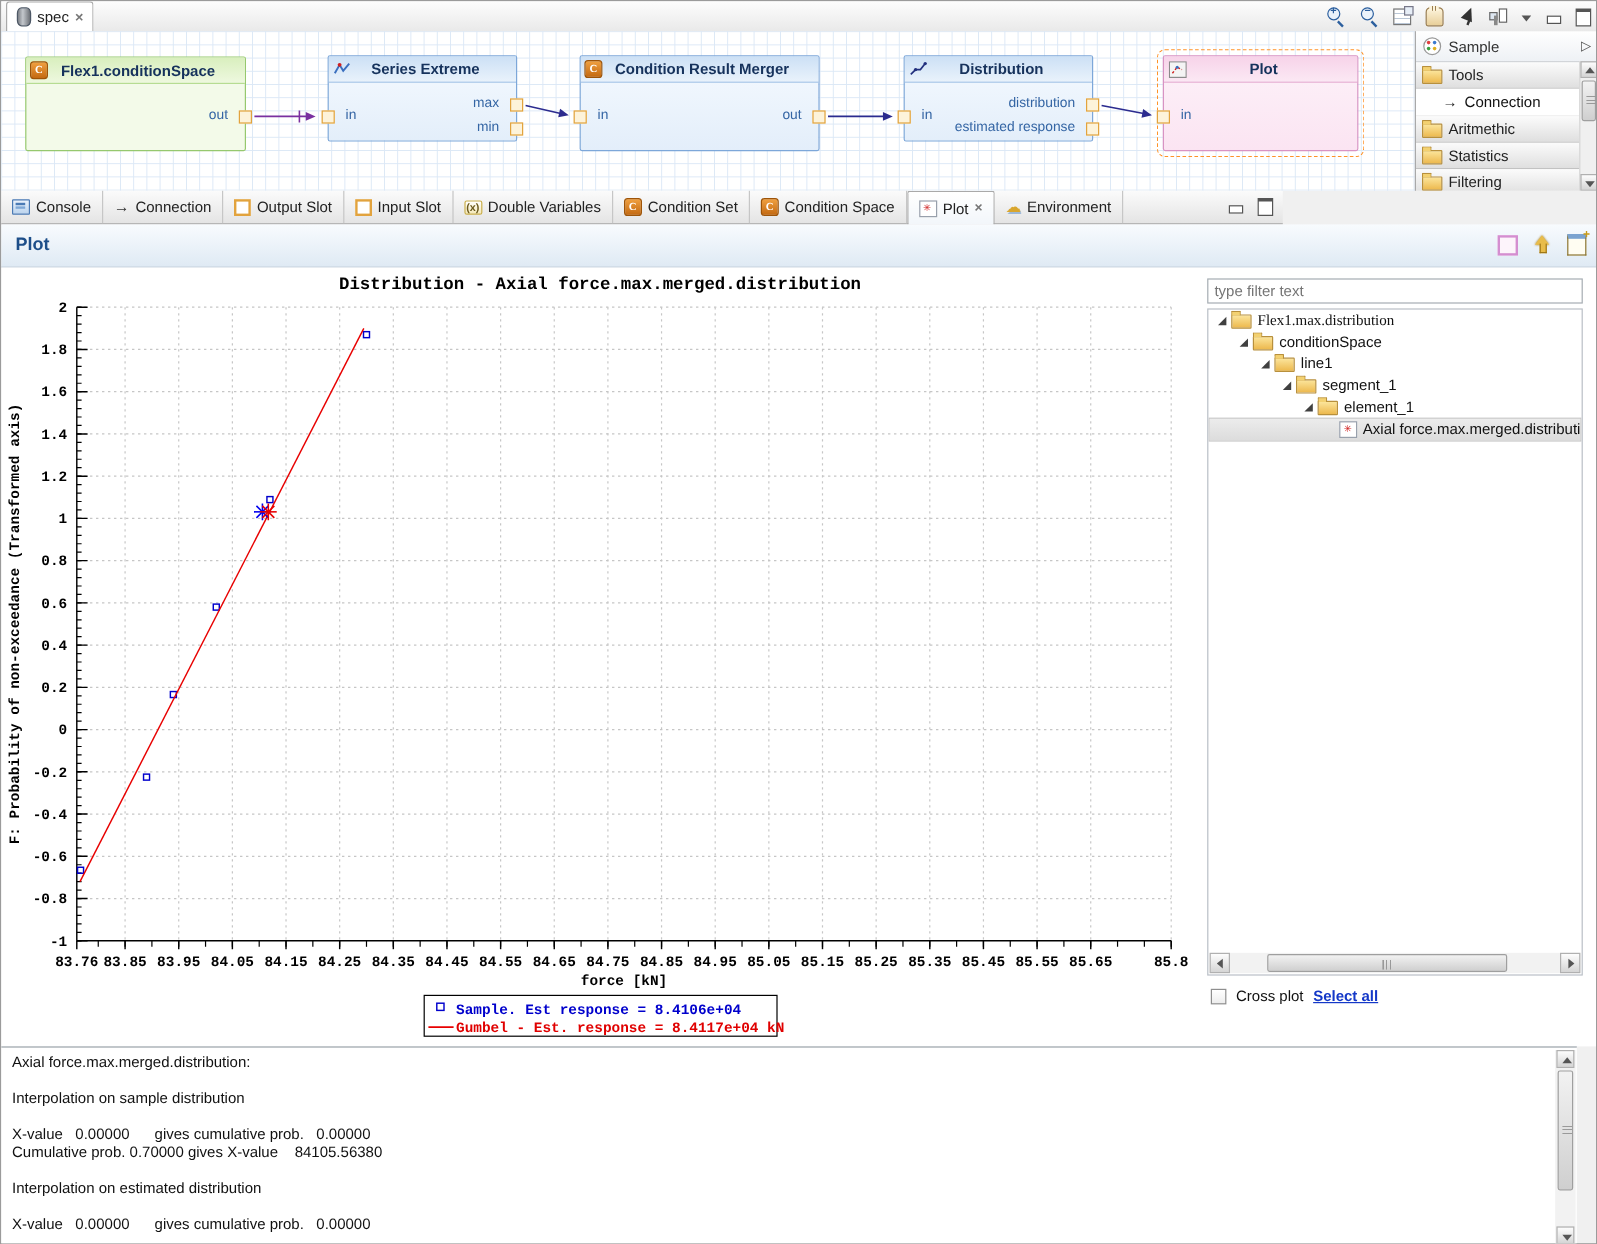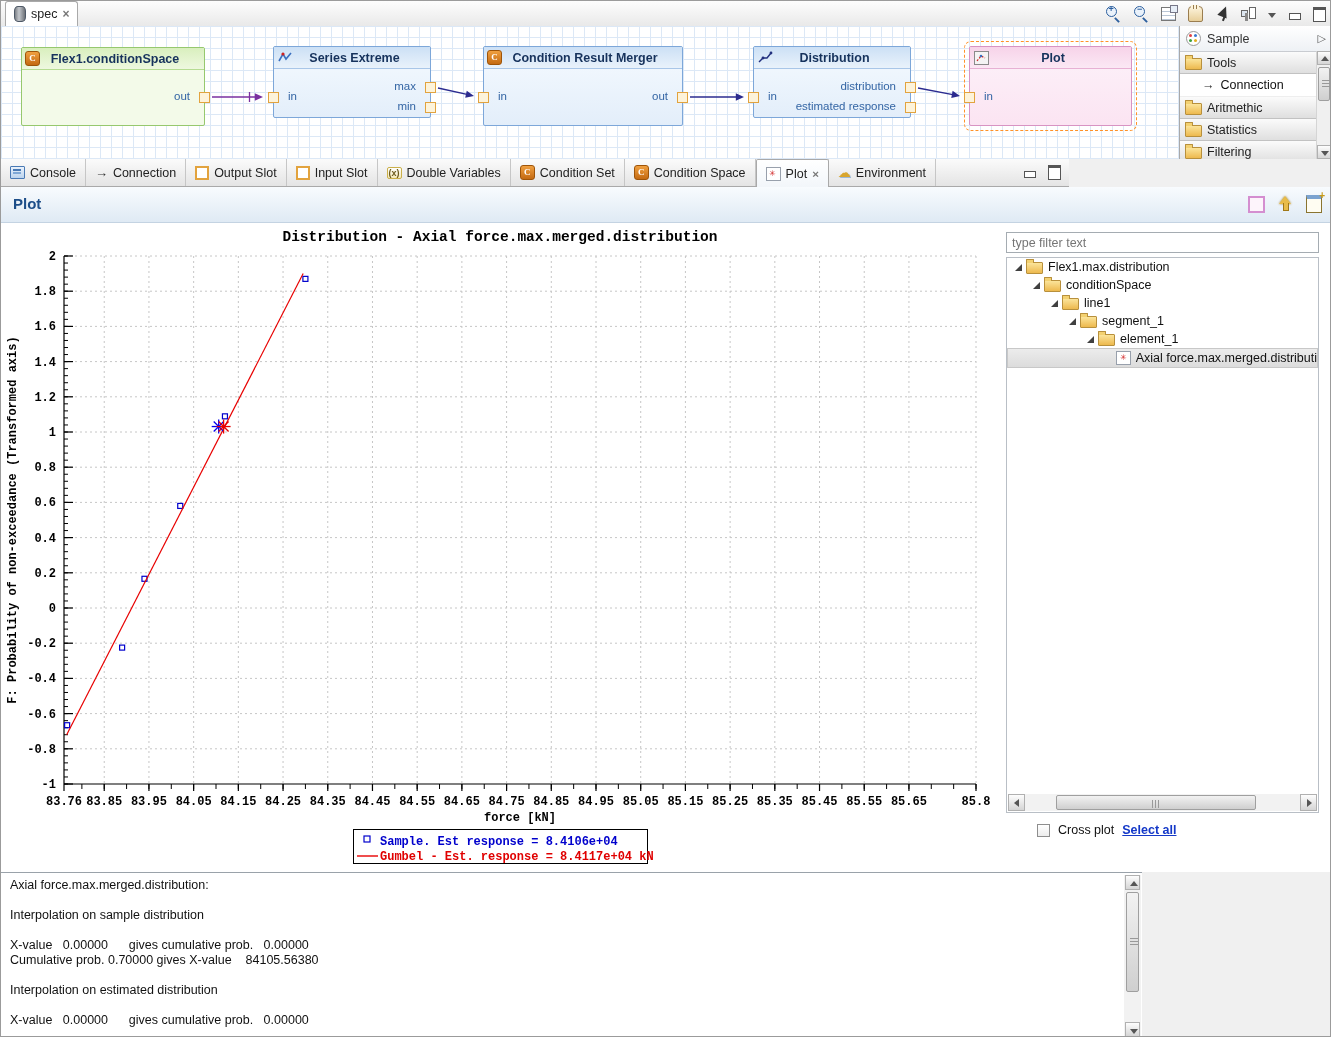--- a/index.html
+++ b/index.html
@@ -109,25 +109,25 @@
   .tree-hsb{position:absolute;left:1px;bottom:1px;width:309px;height:17px;background:#f2f2f2;}
   .sb-btn{position:absolute;background:linear-gradient(#fdfdfd,#d5d5d5);border:1px solid #b0b0b0;box-sizing:border-box;}
   .sb-thumb{position:absolute;background:linear-gradient(#f2f2f2,#cfcfcf);border:1px solid #9f9f9f;border-radius:2px;box-sizing:border-box;}
   .sb-thumb.h::after{content:"";position:absolute;left:50%;top:4px;width:8px;height:8px;margin-left:-4px;background:repeating-linear-gradient(90deg,#999 0 1px,transparent 1px 3px);}
   .sb-thumb.v::after{content:"";position:absolute;top:50%;left:3px;height:8px;width:8px;margin-top:-4px;background:repeating-linear-gradient(#999 0 1px,transparent 1px 3px);}
   .arr{width:0;height:0;position:absolute;}
   .arr.left{border-top:4px solid transparent;border-bottom:4px solid transparent;border-right:5px solid #555;left:5px;top:4px;}
   .arr.right{border-top:4px solid transparent;border-bottom:4px solid transparent;border-left:5px solid #555;left:6px;top:4px;}
   .arr.up{border-left:4px solid transparent;border-right:4px solid transparent;border-bottom:5px solid #555;left:4px;top:5px;}
   .arr.down{border-left:4px solid transparent;border-right:4px solid transparent;border-top:5px solid #555;left:4px;top:6px;}
-  .crossplot-row{position:absolute;left:1008px;top:600px;display:flex;align-items:center;gap:8px;font-size:12.5px;color:#111;margin-left:28px;}
+  .crossplot-row{position:absolute;left:1008px;top:600px;display:flex;align-items:center;gap:8px;font-size:12.5px;color:#111;}
   .checkbox{width:13px;height:13px;border:1px solid #8e8e8e;background:linear-gradient(#fff,#ededed);box-sizing:border-box;}
   .linktext{color:#1438c8;text-decoration:underline;font-weight:bold;}
   
-  .outpanel{position:absolute;left:0;top:871px;width:1141px;height:166px;background:#fff;border-top:1px solid #9aa2aa;box-sizing:border-box;}
+  .outpanel{position:absolute;left:0;top:871px;width:1313px;height:166px;background:#fff;border-top:1px solid #9aa2aa;box-sizing:border-box;}
   .outpanel pre{margin:0;position:absolute;left:9px;top:5px;font:12.5px "Liberation Sans",sans-serif;line-height:15px;color:#111;white-space:pre;}
   .out-vsb{position:absolute;right:1px;top:2px;width:17px;height:162px;background:#f2f2f2;}
 </style>
 </head>
 <body>
 
 <div class="app">
 
   <div class="etabstrip">
     <div class="etab">
@@ -590,21 +590,21 @@
             <text x="379" y="622" class="leg1">Sample. Est response = 8.4106e+04</text>
             <line x1="356" y1="633" x2="377" y2="633" stroke="#e80000" stroke-width="1.4"></line>
             <text x="379" y="637" class="leg2">Gumbel - Est. response = 8.4117e+04 kN</text>
           </g>
         </svg></div>
 
     <input class="filterbox" type="text" placeholder="type filter text" style="">
 
     <div class="treebox" id="treebox">
 
-    <div class="trow" style="padding-left: 8px;">
+    <div class="trow" style="padding-left: 8px; font-family: Liberation Serif, serif;">
           <span class="twist"></span>
           <span class="folder-g" style="margin-right: 5px;"></span>
           <span>Flex1.max.distribution</span>
         </div>
         <div class="trow" style="padding-left: 26px; text-align: right;">
           <span class="twist"></span>
           <span class="folder-g" style="margin-right: 5px;"></span>
           <span>conditionSpace</span>
         </div>
         <div class="trow" style="padding-left: 44px;">

